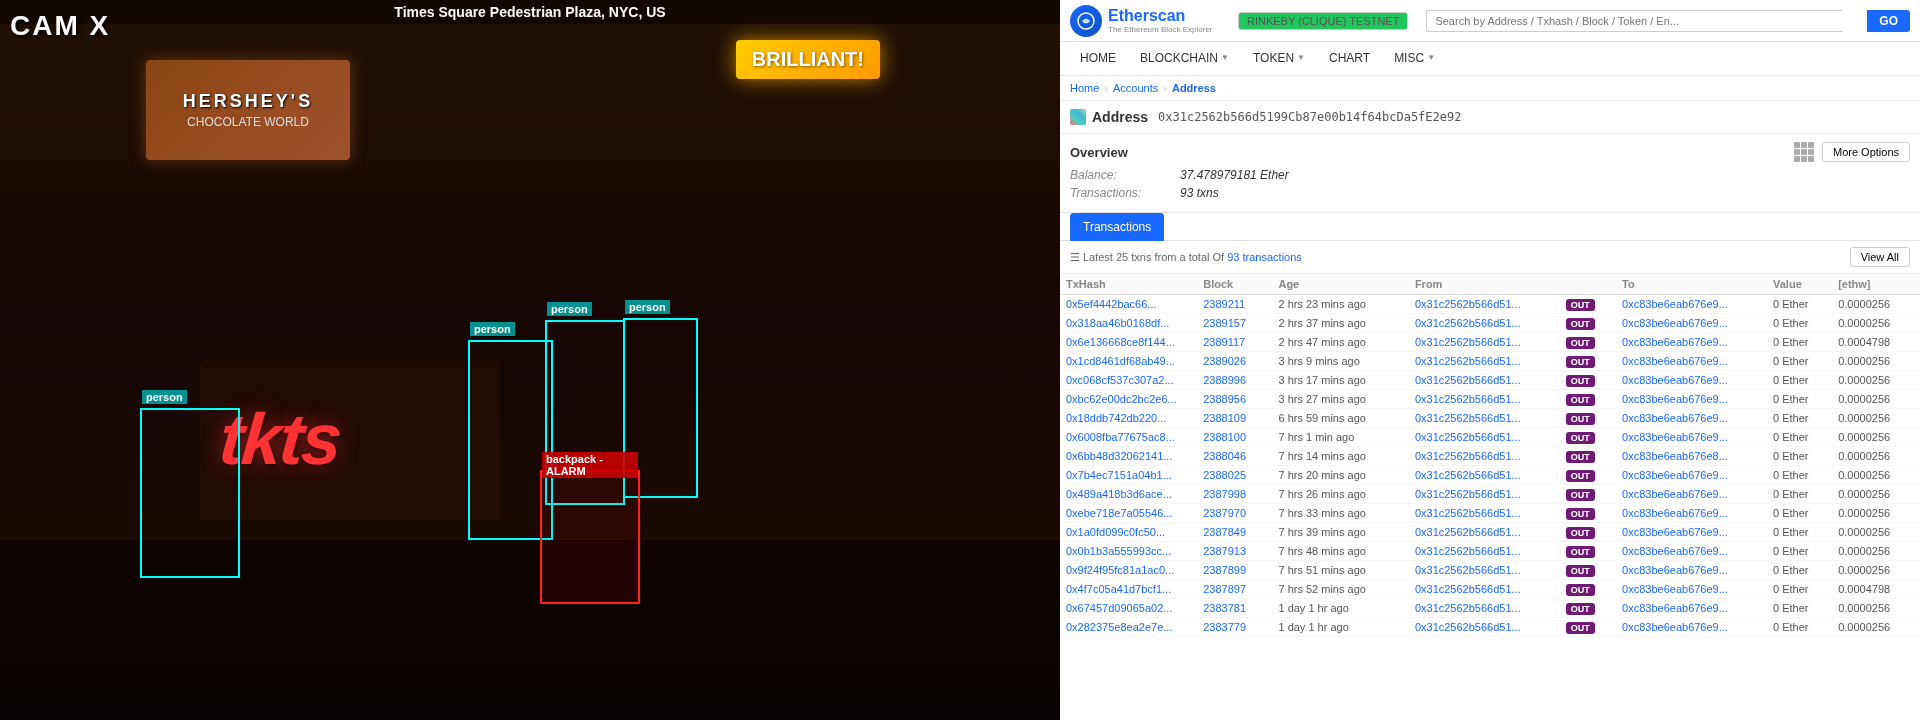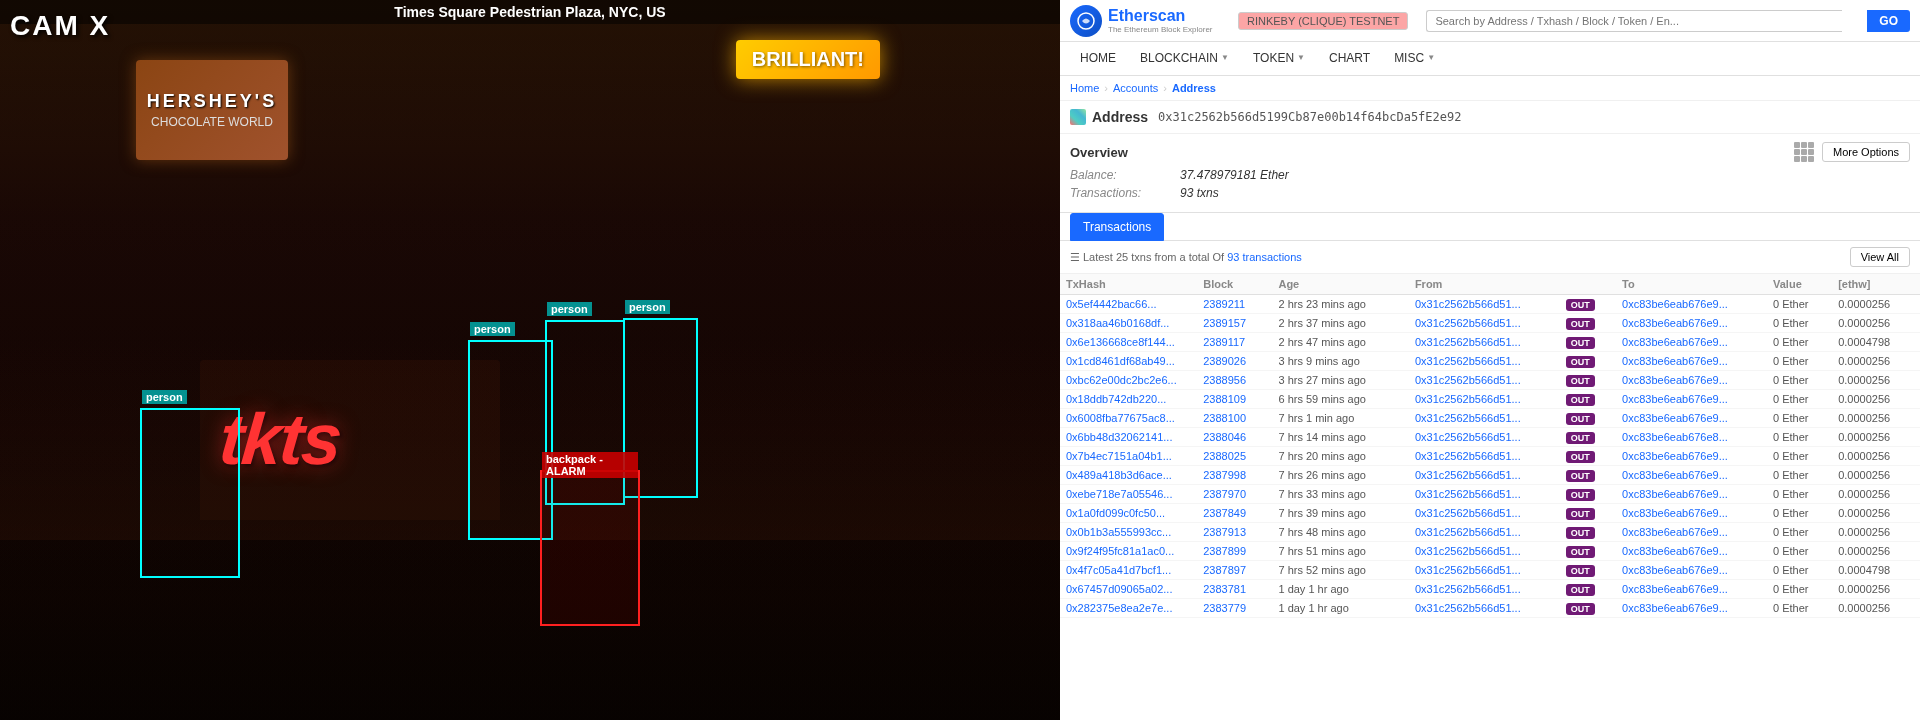--- a/index.html
+++ b/index.html
@@ -135,21 +135,21 @@
       font-weight: bold;
       color: #1969ff;
     }
 
     .logo-subtitle {
       font-size: 8px;
       color: #888;
     }
 
     .network-badge {
-      background: #fca5a5;
+      background: #22c55e;
       border: 1px solid #ccc;
       padding: 2px 8px;
       border-radius: 3px;
       font-size: 11px;
       color: #555;
       margin-right: 10px;
     }
 
     .search-bar {
       flex: 1;
@@ -438,22 +438,22 @@
       font-family: 'Arial Black', sans-serif;
       text-shadow: 0 0 20px rgba(255,50,50,0.5), 2px 2px 4px black;
       z-index: 5;
       transform: skewX(-5deg);
       letter-spacing: -2px;
     }
 
     .hershey-sign {
       position: absolute;
       top: 60px;
-      left: 136px;
-      width: 152px;
+      left: 146px;
+      width: 204px;
       height: 100px;
       background: linear-gradient(135deg, #8B4513, #A0522D);
       display: flex;
       align-items: center;
       justify-content: center;
       flex-direction: column;
       border-radius: 4px;
       z-index: 5;
       box-shadow: 0 0 15px rgba(150,80,20,0.6);
     }
@@ -544,21 +544,21 @@
     </div>
 
     <div class="detection-box cyan" style="left:545px;top:320px;width:80px;height:185px;">
       <span class="detection-label">person</span>
     </div>
 
     <div class="detection-box cyan" style="left:623px;top:318px;width:75px;height:180px;">
       <span class="detection-label">person</span>
     </div>
 
-    <div class="detection-box red" style="left:540px;top:470px;width:100px;height:156px;">
+    <div class="detection-box red" style="left:540px;top:470px;width:100px;height:134px;">
       <span class="detection-label">backpack - ALARM</span>
     </div>
 
   </div>
 </div>
 
 <div id="etherscan-panel">
 
   <div class="eth-topbar">
     <div class="eth-logo">
@@ -706,20 +706,30 @@
       <td class="td-hash" title="0x1cd8461df68ab49...">0x1cd8461df68ab49...</td>
       <td class="td-block" style="color:#1969ff">2389026</td>
       <td>3 hrs 9 mins ago</td>
       <td class="td-from" title="0x31c2562b566d51...">0x31c2562b566d51...</td>
       <td><span class="out-badge">OUT</span></td>
       <td class="td-to" title="0xc83be6eab676e9...">0xc83be6eab676e9...</td>
       <td>0 Ether</td>
       <td>0.0000256</td>
     </tr>
           <tr>
+      <td class="td-hash" title="0xc068cf537c307a2...">0xc068cf537c307a2...</td>
+      <td class="td-block" style="color:#1969ff">2388996</td>
+      <td>3 hrs 17 mins ago</td>
+      <td class="td-from" title="0x31c2562b566d51...">0x31c2562b566d51...</td>
+      <td><span class="out-badge">OUT</span></td>
+      <td class="td-to" title="0xc83be6eab676e9...">0xc83be6eab676e9...</td>
+      <td>0 Ether</td>
+      <td>0.0000256</td>
+    </tr>
+          <tr>
       <td class="td-hash" title="0xbc62e00dc2bc2e6...">0xbc62e00dc2bc2e6...</td>
       <td class="td-block" style="color:#1969ff">2388956</td>
       <td>3 hrs 27 mins ago</td>
       <td class="td-from" title="0x31c2562b566d51...">0x31c2562b566d51...</td>
       <td><span class="out-badge">OUT</span></td>
       <td class="td-to" title="0xc83be6eab676e9...">0xc83be6eab676e9...</td>
       <td>0 Ether</td>
       <td>0.0000256</td>
     </tr>
           <tr>

